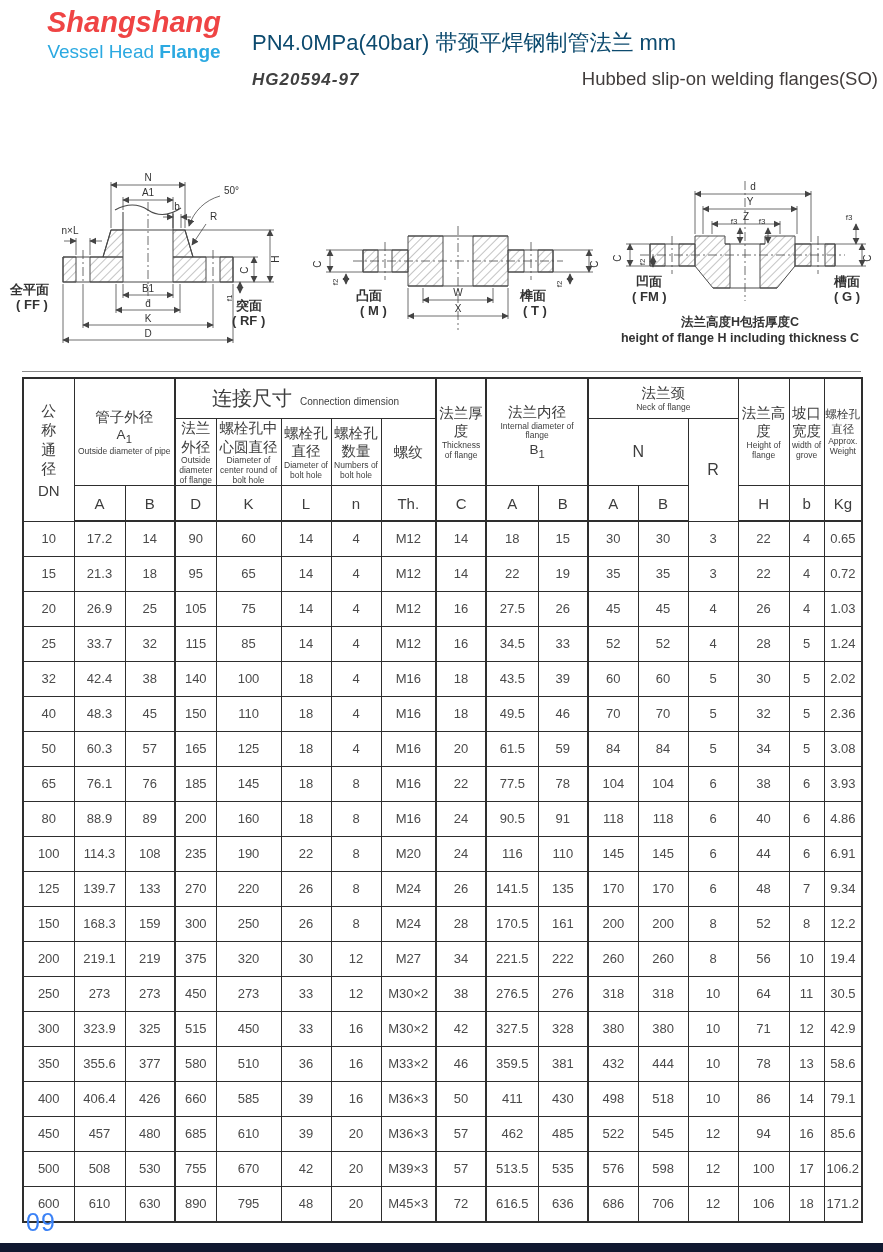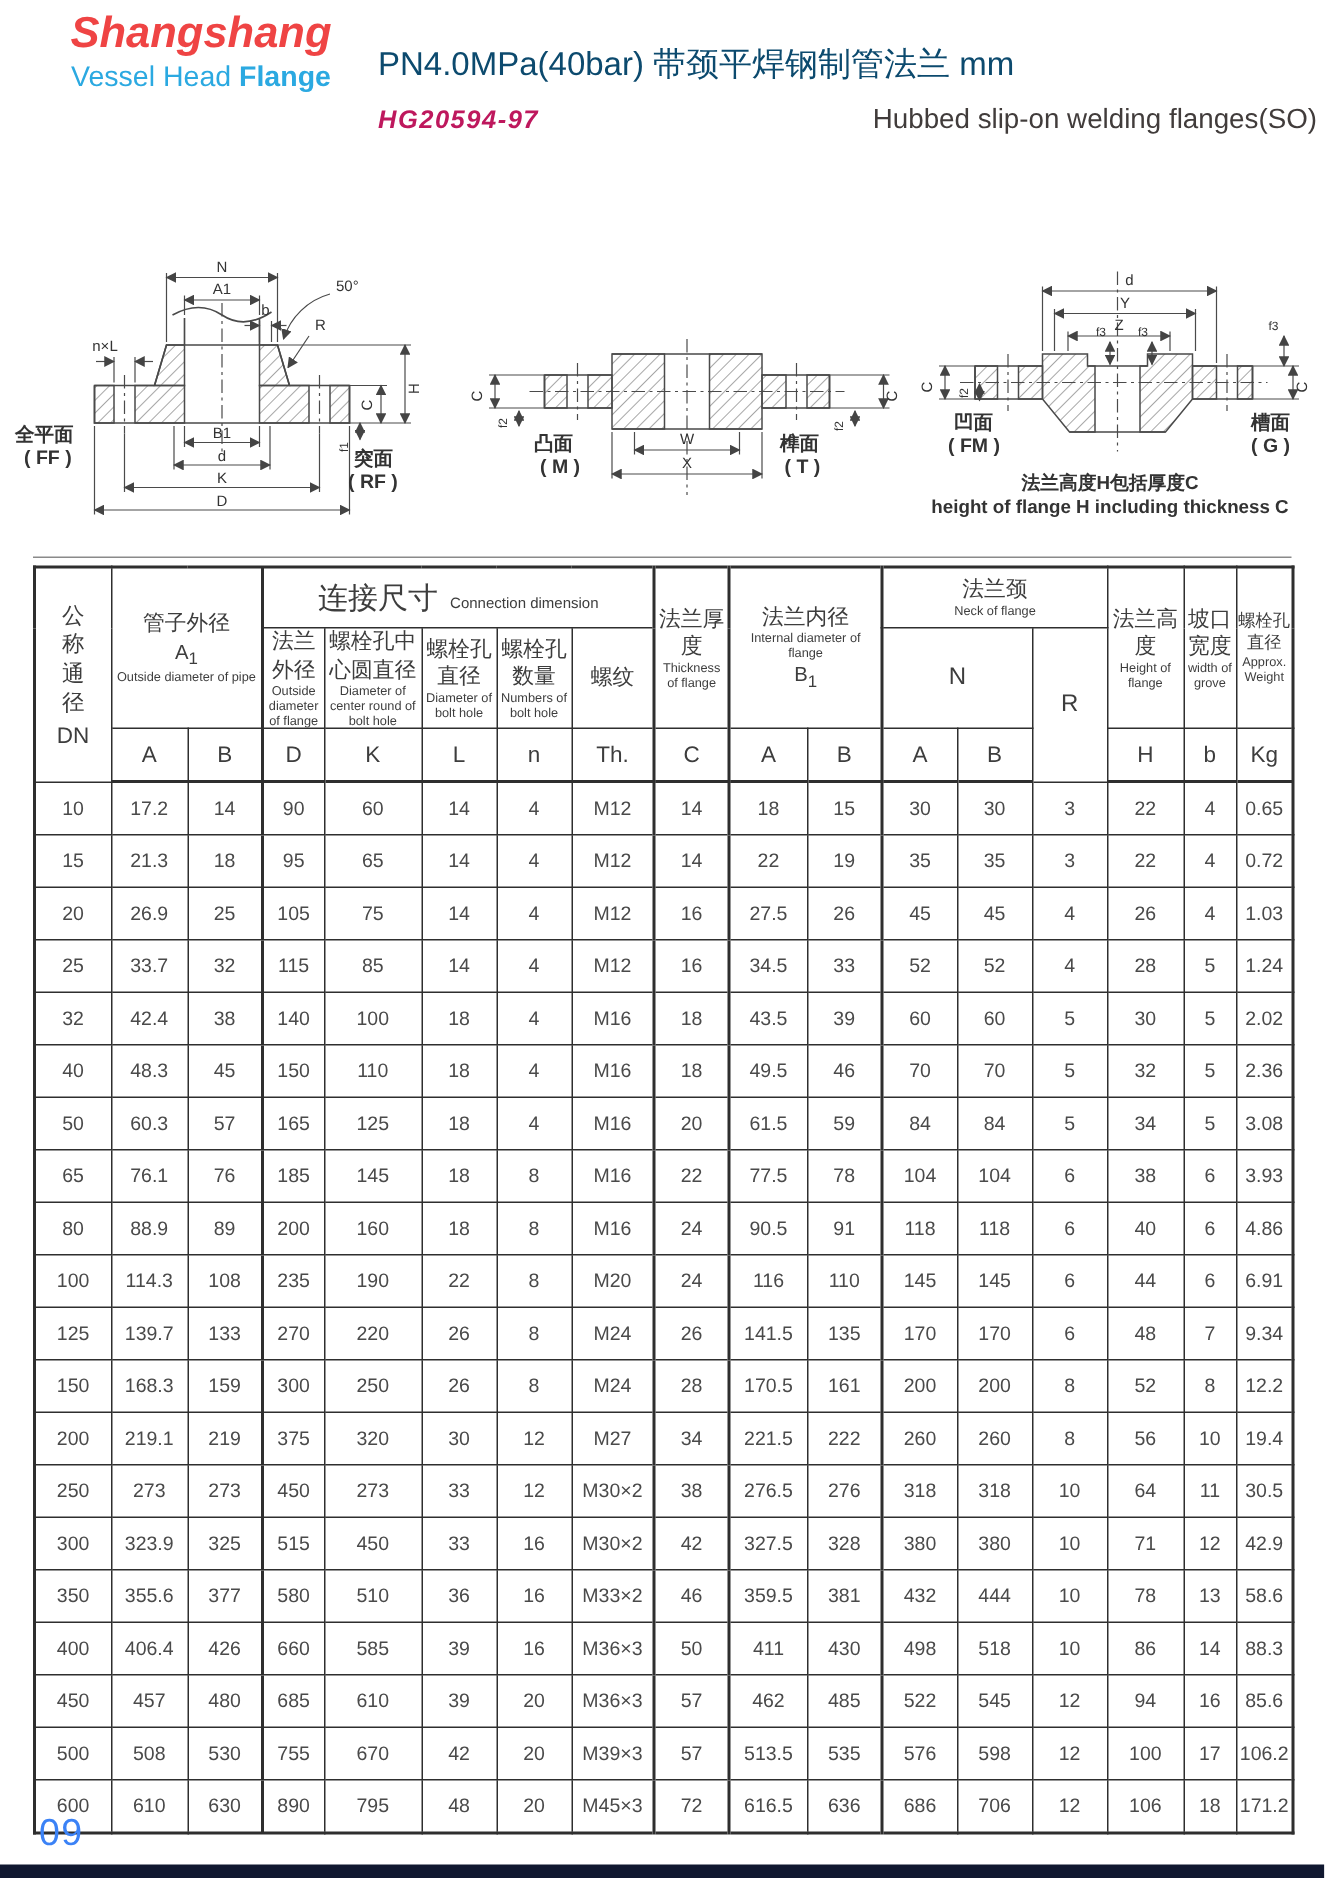--- a/index.html
+++ b/index.html
@@ -6,21 +6,21 @@
   .page{position:relative;width:883px;height:1252px;background:#fff;overflow:hidden;
         font-family:"Liberation Sans", sans-serif;color:#3f3b3a;}
   
   .logo{position:absolute;left:34px;top:6px;width:200px;text-align:center;}
   .logo-main{font-size:29px;font-weight:bold;font-style:italic;color:#ef4444;letter-spacing:0;}
   .logo-sub{font-size:19px;color:#2ba9e1;margin-top:2px;letter-spacing:0;}
   .logo-sub .bold{font-weight:bold;}
   .titleblock{position:absolute;left:252px;top:28px;width:626px;}
   .main-title{font-size:22px;color:#0c4a6e;white-space:nowrap;}
   .title-row2{display:flex;justify-content:space-between;align-items:baseline;margin-top:10px;}
-  .standard{font-size:17px;font-weight:bold;font-style:italic;color:#be185d;letter-spacing:1px;}
+  .standard{font-size:17px;font-weight:bold;font-style:italic;color:#404040;letter-spacing:1px;}
   .subtitle{font-size:18.5px;color:#413c3b;}
   
   svg text{font-family:"Liberation Sans", sans-serif;}
   .drawing{position:absolute;}
   .dim{font-size:10px;fill:#333;}
   .dims{font-size:8px;fill:#333;}
   .face{font-size:13px;font-weight:bold;fill:#333;}
   .cap{font-size:12.5px;font-weight:bold;fill:#333;}
   
   .rule{position:absolute;left:22px;top:371px;width:839px;height:1px;background:#8a8a8a;}
@@ -659,21 +659,21 @@
           <td>16</td>
           <td class="thick-r">M36×3</td>
           <td class="thick-r">50</td>
           <td>411</td>
           <td class="thick-r">430</td>
           <td>498</td>
           <td>518</td>
           <td>10</td>
           <td>86</td>
           <td>14</td>
-          <td>88.3</td>
+          <td>79.1</td>
         </tr>
         <tr>
           <td>450</td>
           <td>457</td>
           <td class="thick-r">480</td>
           <td>685</td>
           <td>610</td>
           <td>39</td>
           <td>20</td>
           <td class="thick-r">M36×3</td>

